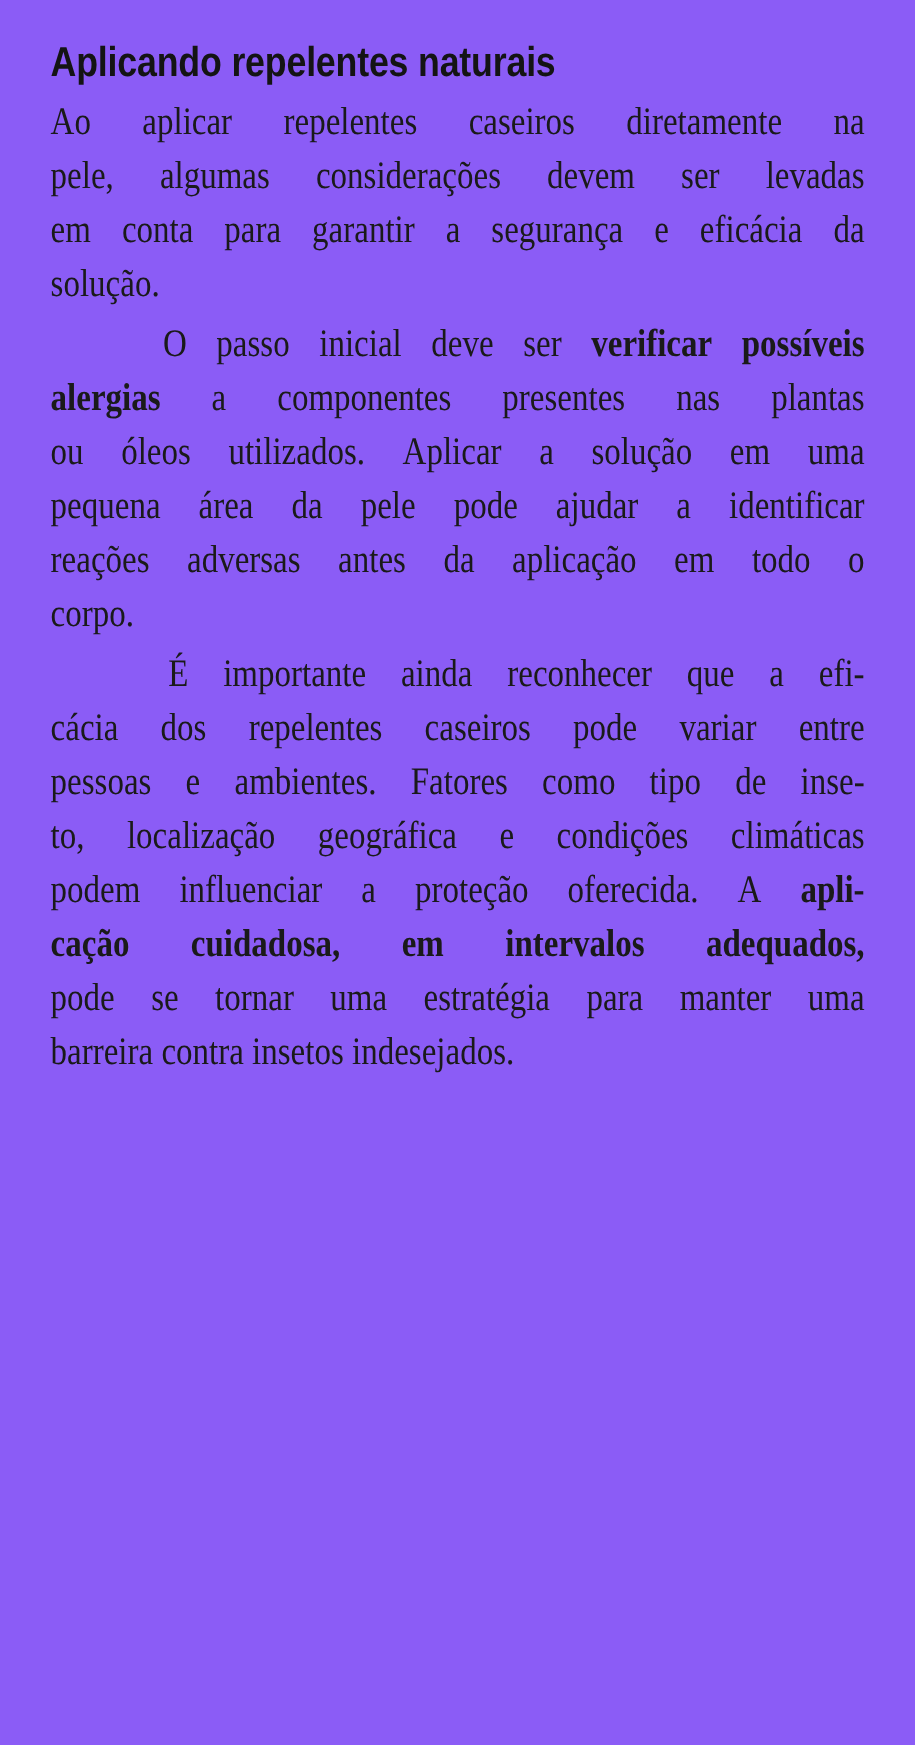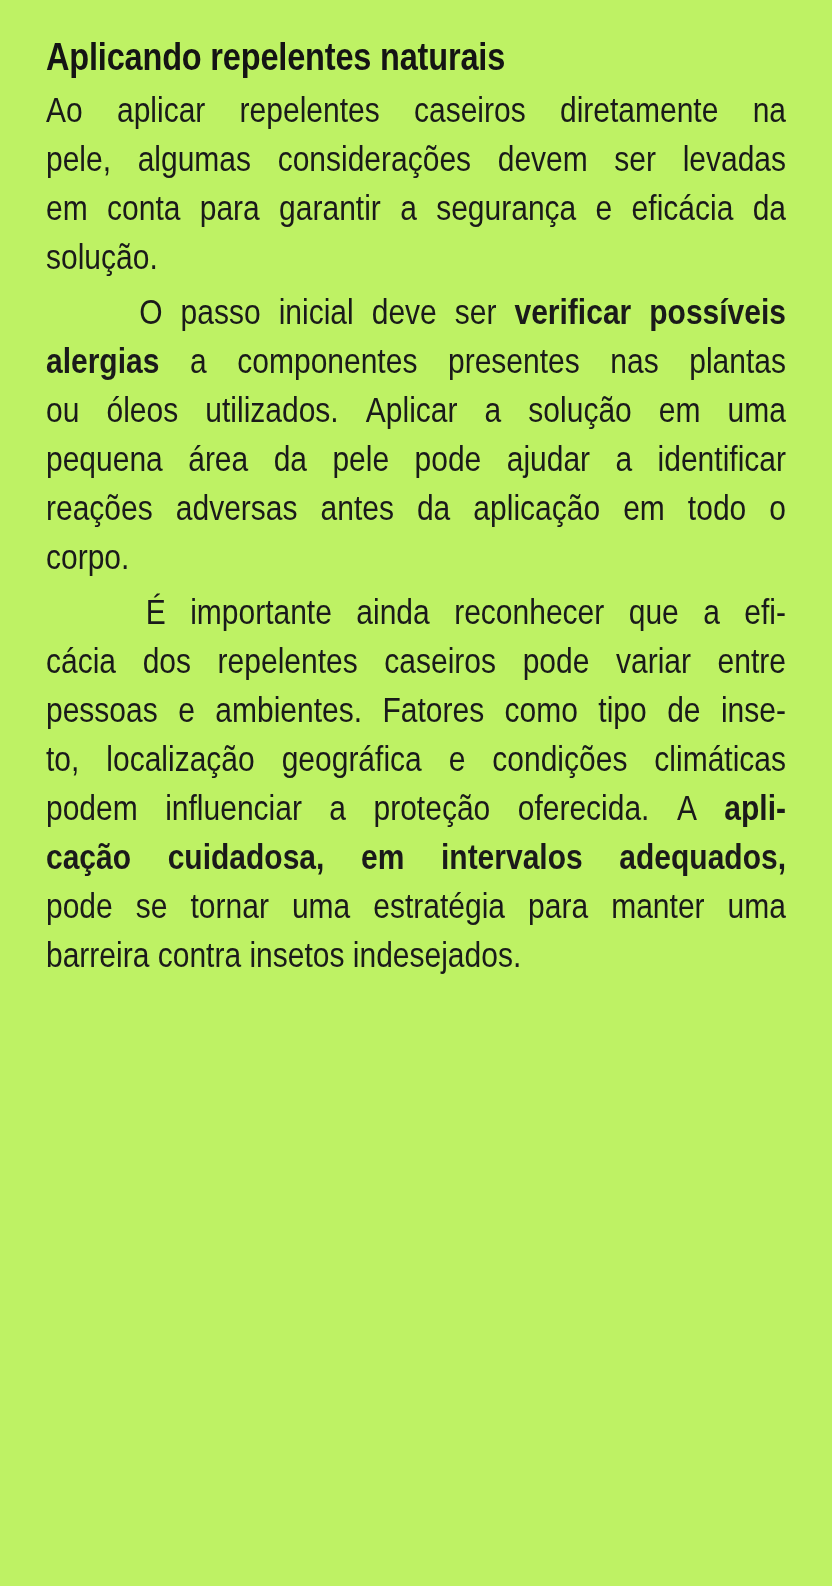--- a/index.html
+++ b/index.html
@@ -37,21 +37,21 @@
     line-height: 46px;
     letter-spacing: -0.2px;
     color: #141414;
     margin: 0 0 6px 0;
     transform: scaleX(0.855);
     transform-origin: left center;
     white-space: nowrap;
   }
 
   .body-para {
-    font-family: Liberation Sans, sans-serif;
+    font-family: Liberation Serif, serif;
     font-size: 35.5px;
     line-height: 49px;
     color: #1A1A1A;
     margin: 0;
     text-align: justify;
     text-justify: inter-word;
     -webkit-hyphens: none;
     hyphens: none;
     word-spacing: 0px;
   }
@@ -93,21 +93,21 @@
     font-weight: 700;
   }
 
   .para-gap {
     height: 6px;
   }
 </style>
 </head>
 <body style="background: rgb(253, 246, 221);">
 
-<div class="page" style="background: #bef264;">
+<div class="page" style="background: #8b5cf6;">
 
   <div class="content">
 
     <h1 class="article-heading">Aplicando repelentes naturais</h1>
 
     <p class="body-para" style="color: rgb(26, 26, 26);">
       <span class="lines">
         <span class="line just">
           <span class="w">Ao</span>
           <span class="w">aplicar</span>

